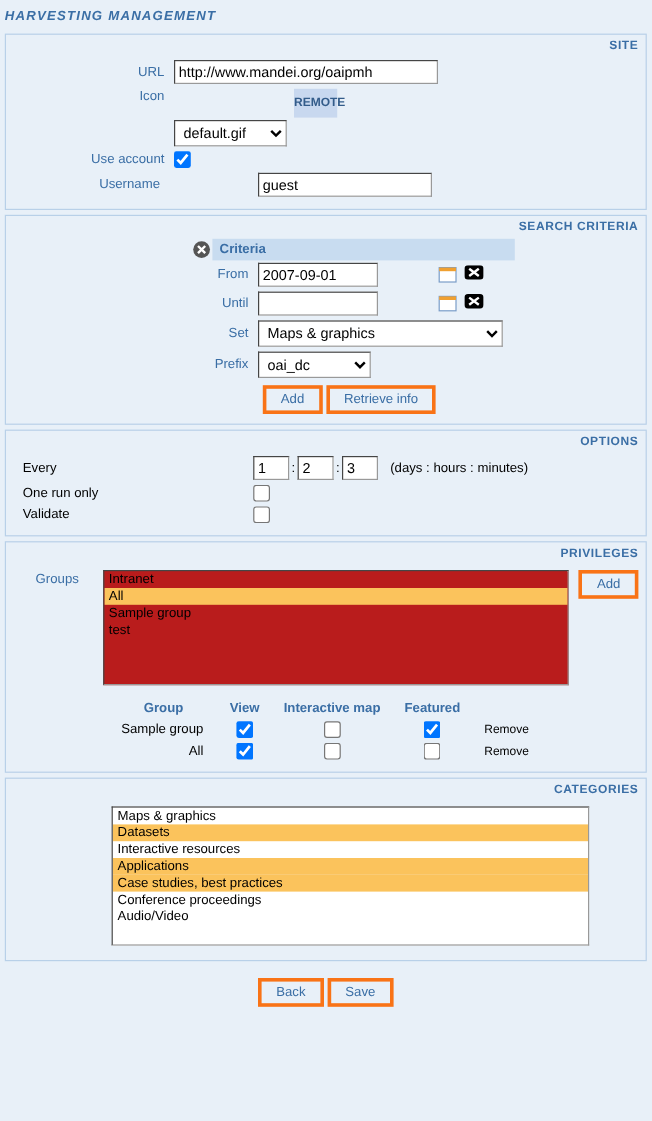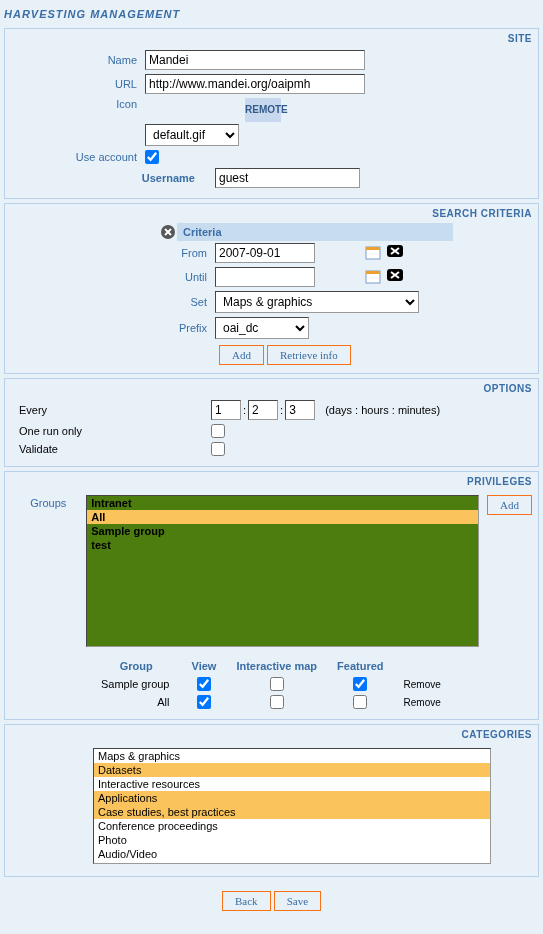--- a/index.html
+++ b/index.html
@@ -2,41 +2,41 @@
 <html><head>
 <meta charset="utf-8">
 <style>
 * { box-sizing: border-box; margin: 0; padding: 0; }
 body { font-family: Arial, sans-serif; font-size: 11px; background: #e8f0f8; color: #000; width: 543px; }
 .page-title { color: #3a6ea5; font-weight: bold; font-size: 11px; letter-spacing: 1px; padding: 8px 4px 4px 4px; font-style: italic; }
 .section { border: 1px solid #b8d0e8; margin: 4px; background: #e8f0f8; padding-bottom: 8px; }
 .section-title { color: #3a6ea5; font-weight: bold; font-size: 10px; letter-spacing: 0.5px; padding: 4px 6px; text-align: right; }
 .form-row { display: flex; align-items: center; padding: 2px 0; }
 .form-label { width: 140px; text-align: right; padding-right: 8px; color: #3a6ea5; }
-.form-label-sub { width: 210px; text-align: right; padding-right: 20px; color: #3a6ea5; font-weight: bold; }
+.form-label-sub { width: 210px; text-align: center; padding-right: 4px; color: #3a6ea5; }
 .text-input { border: 1px inset #999; background: #fff; height: 20px; padding: 1px 3px; font-family: Arial, sans-serif; font-size: 12px; }
 .w-wide { width: 220px; }
 .w-med { width: 145px; }
 .w-small { width: 30px; }
 .w-pfx { width: 94px; }
 select.text-input { height: 22px; }
 .checkbox { width: 14px; height: 14px; vertical-align: middle; }
 .remote-icon { display: inline-block; width: 36px; height: 24px; background: #c8d8ef; color: #335c8a; font-weight: bold; font-size: 10px; text-align: center; line-height: 24px; margin-left: 10px; vertical-align: middle; }
 .criteria-header { display: flex; align-items: center; margin-left: 154px; }
-.criteria-bar { background: #c8dcf0; color: #3a6ea5; font-weight: bold; padding: 3px 6px; width: 276px; }
+.criteria-bar { background: #c8dcf0; color: #3a6ea5; font-weight: bold; padding: 3px 6px; width: 252px; }
 .criteria-row { display: flex; align-items: center; padding: 2px 0; }
 .criteria-label { width: 210px; text-align: right; padding-right: 8px; color: #3a6ea5; }
 .date-picker-icon, .date-clear-icon { width: 16px; height: 16px; display: inline-block; vertical-align: middle; margin-left: 6px; }
 .section-buttons { margin-left: 214px; margin-top: 4px; }
-.btn { border: 1px solid #f97316; background: #e8f0f8; color: #3a6ea5; padding: 3px 12px; font-size: 11px; cursor: pointer; font-family: Liberation Serif, serif; }
+.btn { border: 3px solid #f97316; background: #e8f0f8; color: #3a6ea5; padding: 3px 12px; font-size: 11px; cursor: pointer; }
 .inline-text { color: #3a6ea5; margin-left: 10px; }
 .thin-label { color: #000; }
 .privileges-section { display: flex; align-items: flex-start; padding: 4px 6px; }
 .priv-label { color: #3a6ea5; text-align: right; width: 76px; padding-right: 20px; padding-top: 2px; }
-.listbox { width: 398px; height: 152px; border: 1px inset #999; background: #4d7c0f; overflow-y: scroll; position: relative; font-weight: bold; }
+.listbox { width: 398px; height: 96px; border: 1px inset #999; background: #b91c1c; overflow-y: scroll; position: relative; }
 .listbox-item { padding: 1px 4px; color: #000; }
 .listbox-item.selected { background: #fbc35c; }
 .priv-add { margin-left: 8px; }
 .priv-table { margin-left: 86px; margin-top: 6px; border-collapse: collapse; }
 .priv-table th { color: #3a6ea5; font-weight: bold; padding: 3px 10px; text-align: center; }
 .priv-table td { text-align: center; padding: 2px 10px; }
 .priv-table td.group-name { text-align: right; color: #000; padding-right: 12px; }
 .remove-link { color: #000; font-size: 10px; cursor: pointer; }
 .categories-section { padding: 4px 6px; }
 .cat-listbox { width: 398px; height: 116px; border: 1px inset #999; background: #fff; overflow-y: scroll; margin-left: 82px; }
@@ -44,24 +44,20 @@
 .colon { color: #000; margin: 0 2px; }
 .close-icon { width:18px; height:18px; }
 </style>
 </head>
 <body>
 
 <div class="page-title">HARVESTING MANAGEMENT</div>
 
 <div class="section">
   <div class="section-title">SITE</div>
-  <div class="form-row">
-    <div class="form-label">Name</div>
-    <input type="text" class="text-input w-wide" value="Mandei" style="">
-  </div>
   <div class="form-row">
     <div class="form-label">URL</div>
     <input type="text" class="text-input w-wide" value="http://www.mandei.org/oaipmh" style="">
   </div>
   <div class="form-row" style="align-items:flex-start;">
     <div class="form-label">Icon</div>
     <div>
       <div style="height:24px;text-decoration:underline;"><span class="remote-icon" style="margin-left:100px;">REMOTE</span></div>
       <select class="text-input w-pfx" style="margin-top:2px;">
         <option>default.gif</option>
@@ -195,21 +191,20 @@
 <div class="section">
   <div class="section-title">CATEGORIES</div>
   <div class="categories-section">
     <div class="cat-listbox" id="cat-listbox">
         <div class="listbox-item">Maps &amp; graphics</div>
         <div class="listbox-item selected">Datasets</div>
         <div class="listbox-item">Interactive resources</div>
         <div class="listbox-item selected">Applications</div>
         <div class="listbox-item selected">Case studies, best practices</div>
         <div class="listbox-item">Conference proceedings</div>
-        <div class="listbox-item">Photo</div>
         <div class="listbox-item">Audio/Video</div>
       </div>
   </div>
 </div>
 
 <div class="footer-buttons">
   <button class="btn">Back</button>
   <button class="btn">Save</button>
 </div>
 

